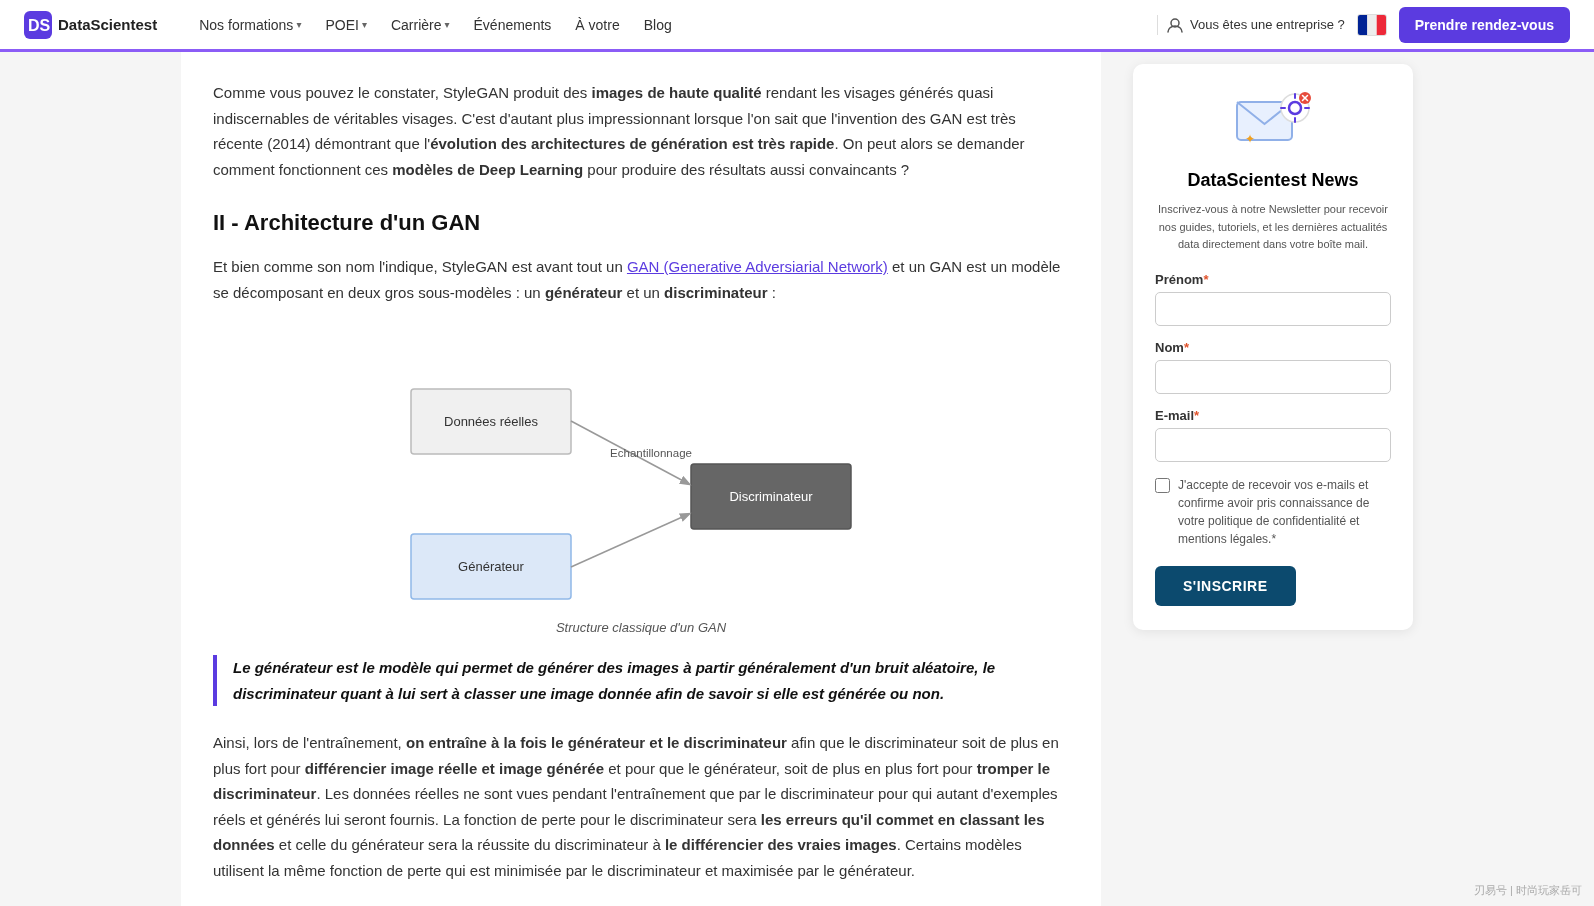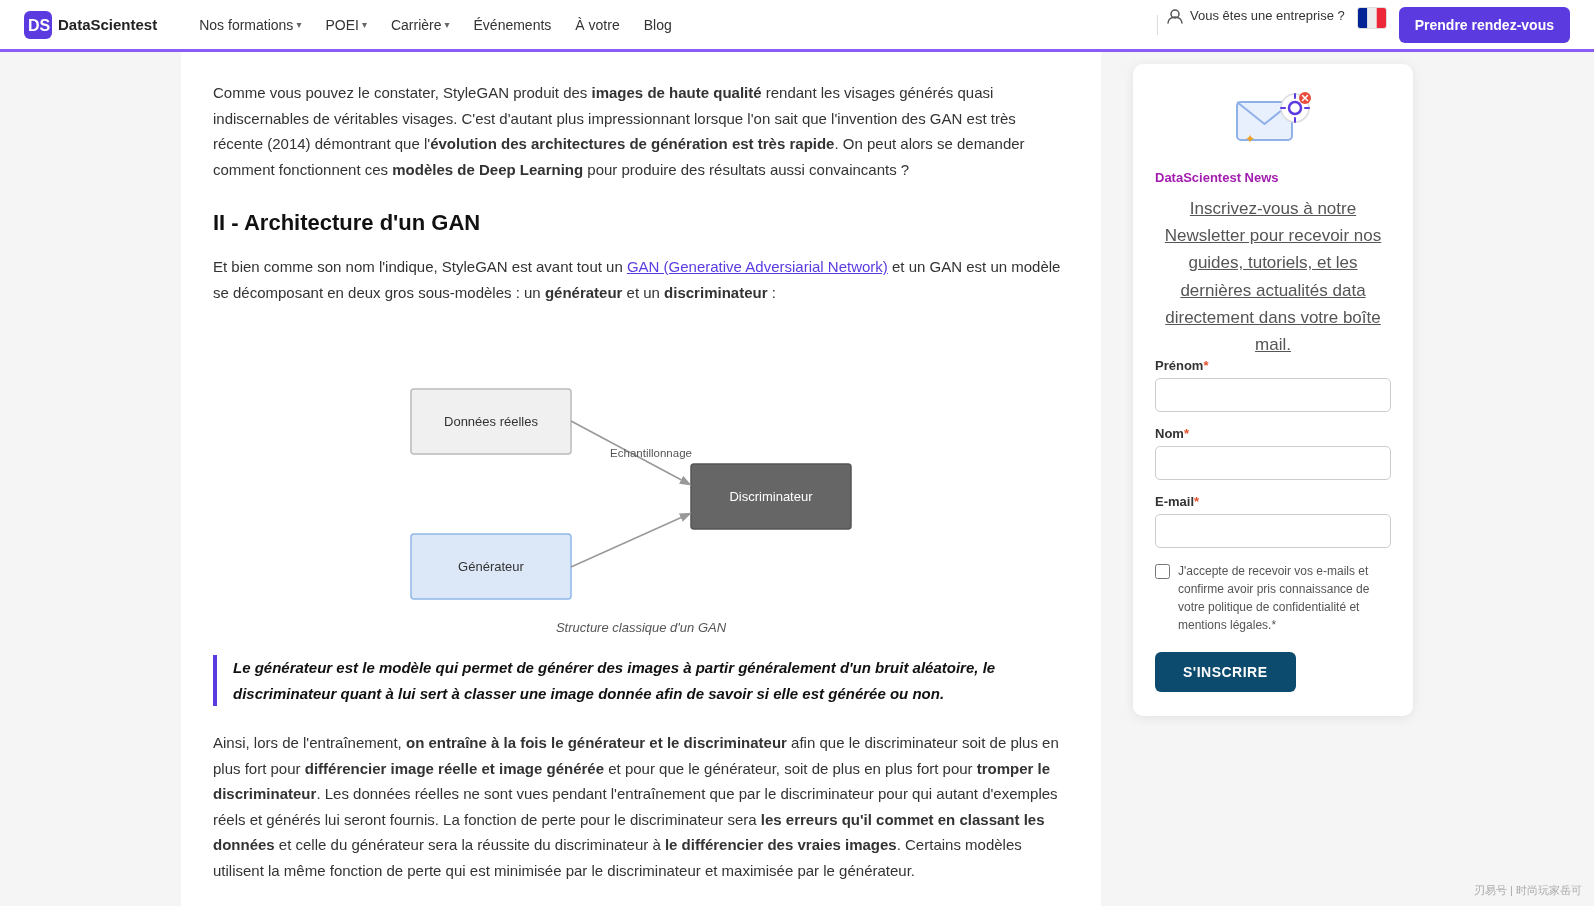--- a/index.html
+++ b/index.html
@@ -33,21 +33,21 @@
       padding: 6px 10px;
       font-size: 14px; color: #333; font-weight: 500;
       cursor: pointer; white-space: nowrap;
       border-radius: 4px;
     }
     .nav-link .chevron {
       font-size: 10px; color: #666;
     }
     .nav-divider { width: 1px; height: 20px; background: #ddd; margin: 0 8px; }
     .nav-right {
-      display: flex; align-items: flex-start; gap: 12px; margin-left: auto;
+      display: flex; align-items: center; gap: 12px; margin-left: auto;
     }
     .nav-enterprise {
       display: flex; align-items: center; gap: 6px;
       font-size: 13px; color: #333; cursor: pointer;
     }
     .nav-flag {
       width: 30px; height: 22px;
       border: 1px solid #ddd; border-radius: 3px;
       display: flex; align-items: center; justify-content: center;
       overflow: hidden; cursor: pointer;
@@ -136,26 +136,26 @@
       background: #fff;
       border-radius: 10px;
       padding: 24px 22px;
       box-shadow: 0 2px 12px rgba(0,0,0,0.08);
     }
     .sidebar-icon-wrap {
       display: flex; justify-content: center;
       margin-bottom: 14px;
     }
     .sidebar-title {
-      font-size: 13px; font-weight: 700; color: #a21caf;
-      text-align: left; margin-bottom: 10px;
+      font-size: 18px; font-weight: 700; color: #000000;
+      text-align: center; margin-bottom: 10px;
     }
     .sidebar-desc {
-      font-size: 17px; color: #555; line-height: 1.6;
-      text-align: center;  text-decoration: underline;
+      font-size: 11px; color: #555; line-height: 1.6;
+      text-align: center; margin-bottom: 18px;
     }
     .form-group { margin-bottom: 14px; }
     .form-label {
       font-size: 13px; font-weight: 600; color: #333;
       display: block; margin-bottom: 5px;
     }
     .form-label .req { color: #e0522b; }
     .form-input {
       width: 100%;
       border: 1px solid #ccc; border-radius: 5px;

